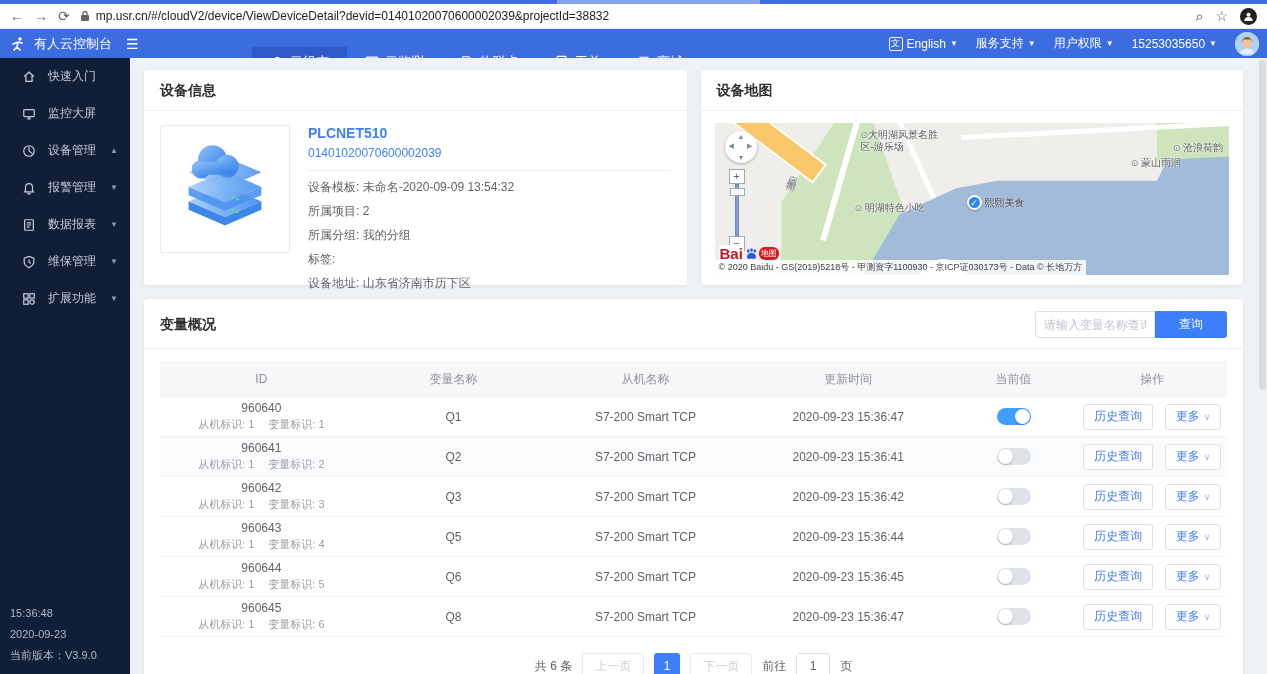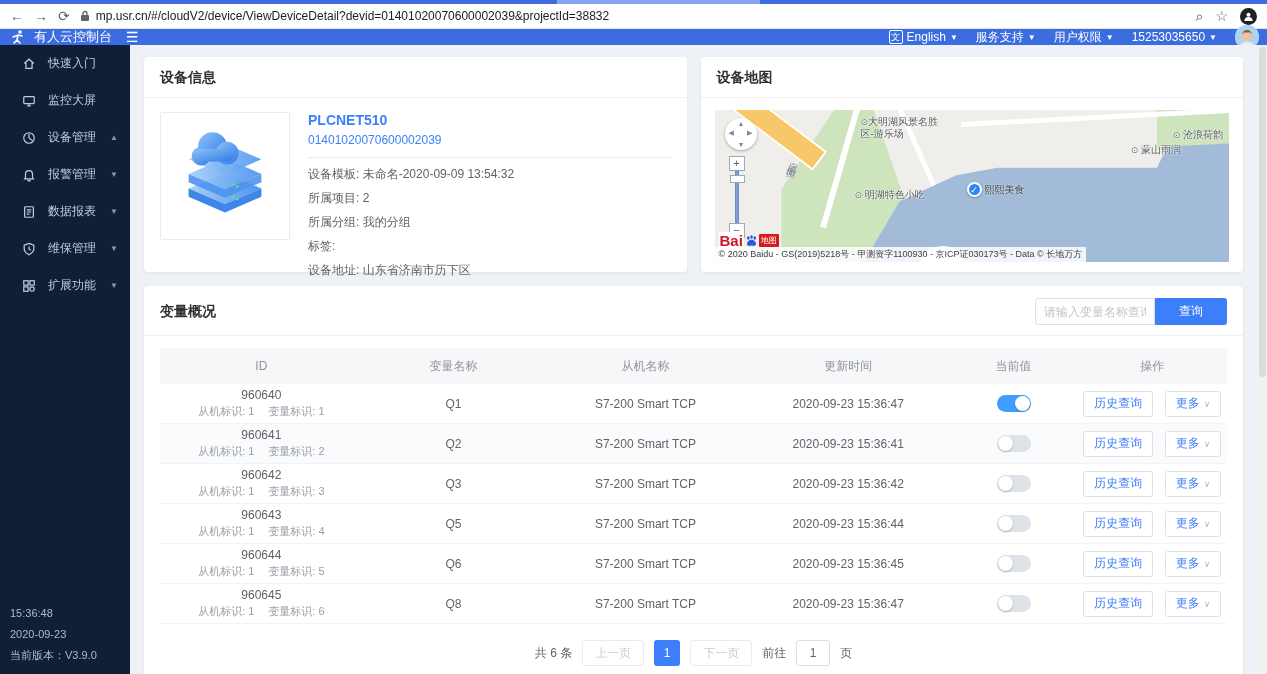--- a/index.html
+++ b/index.html
@@ -9,21 +9,21 @@
 
   
   .chrome-strip { height:4px; background:linear-gradient(90deg,#3e6de2 0%,#3e6de2 44%,#86a4ef 44%,#86a4ef 60%,#3e6de2 60%); }
   .urlbar { height:25px; background:#fff; border-bottom:1px solid #e4e4e4; display:flex; align-items:center; padding:0 10px; gap:10px; color:#5f6368; }
   .nav-glyph { font-size:14px; line-height:1; cursor:pointer; }
   .urlbox { display:flex; align-items:center; gap:6px; flex:1; font-size:12px; color:#202124; }
   .urlbar-right { display:flex; align-items:center; gap:12px; }
   .profile-circle { width:17px; height:17px; border-radius:50%; background:#202124; color:#fff; display:flex; align-items:center; justify-content:center; font-size:10px; }
 
   
-  .appnav { height:16px; background:#3b6ce0; color:#fff; display:flex; align-items:center; }
+  .appnav { height:29px; background:#3b6ce0; color:#fff; display:flex; align-items:center; }
   .brand { display:flex; align-items:center; gap:8px; padding:0 10px; width:252px; }
   .brand-name { font-size:13px; white-space:nowrap; }
   .hamburger { font-size:14px; cursor:pointer; margin-left:6px; }
   .tabs { display:flex; height:100%;margin-top:36px; }
   .tab { display:flex; align-items:center; gap:6px; padding:0 18px; font-size:13px; cursor:pointer; height:100%; white-space:nowrap; }
   .tab.active { background:#2e59c6; }
   .appnav-right { margin-left:auto; display:flex; align-items:center; gap:18px; padding-right:8px; font-size:12px; }
   .nav-drop { display:flex; align-items:center; gap:4px; cursor:pointer; white-space:nowrap; }
   .tiny-chev { font-size:8px; }
   .translate-ico { width:14px; height:14px; border:1px solid #fff; border-radius:2px; font-size:9px; display:flex; align-items:center; justify-content:center; }
@@ -82,21 +82,21 @@
   .poi-canglang { right:6px; top:18px; }
   .poi-mengshan { right:48px; top:33px; }
   .poi-minghu { left:140px; top:78px; }
   .street { position:absolute; left:72px; top:44px; writing-mode:vertical-rl; letter-spacing:3px; color:#84878c; font-size:10px; transform:rotate(14deg); text-shadow:0 0 2px #fff; }
   .marker { position:absolute; left:252px; top:72px; display:flex; align-items:center; gap:3px; }
   .marker-pin { width:15px; height:15px; border-radius:50%; background:#2f86f6; color:#fff; font-size:9px; display:flex; align-items:center; justify-content:center; border:2px solid #fff; box-shadow:0 1px 2px rgba(0,0,0,.3); }
   .marker-label { font-size:10px; color:#3c3f44; text-shadow:0 0 2px #fff; }
   .bd-logo { position:absolute; left:4px; bottom:13px; display:flex; align-items:center; gap:1px; }
   .bd-bai { color:#cf1322; font-weight:bold; font-size:15px; background:#fff; padding:0 1px; border-radius:2px; }
   .bd-paw { width:13px; height:13px; }
-  .bd-map-tag { background:#d7191c; color:#fff; font-size:8px; padding:1px 2px; border-radius:1px; }
+  .bd-map-tag { background:#d7191c; color:#fff; font-size:8px; padding:1px 2px; border-radius:6px; }
   .map-copy { position:absolute; left:0; bottom:0; background:rgba(255,255,255,.85); font-size:9px; color:#3c3f44; padding:1px 4px; white-space:nowrap; }
 
   
   .vars-card { margin-top:14px; }
   .vars-head { justify-content:space-between; }
   .search-group { display:flex; }
   .search-input { width:120px; height:27px; border:1px solid #dcdfe6; border-radius:3px 0 0 3px; padding:0 8px; font-size:12px; color:#606266; outline:none; font-family:inherit; }
   .search-input::placeholder { color:#c0c4cc; }
   .btn-query { height:27px; padding:0 24px; background:#3d7efb; border:none; color:#fff; font-size:12px; border-radius:0 3px 3px 0; cursor:pointer; font-family:inherit; font-weight:normal; }
   .vtable { padding:0 16px; }

